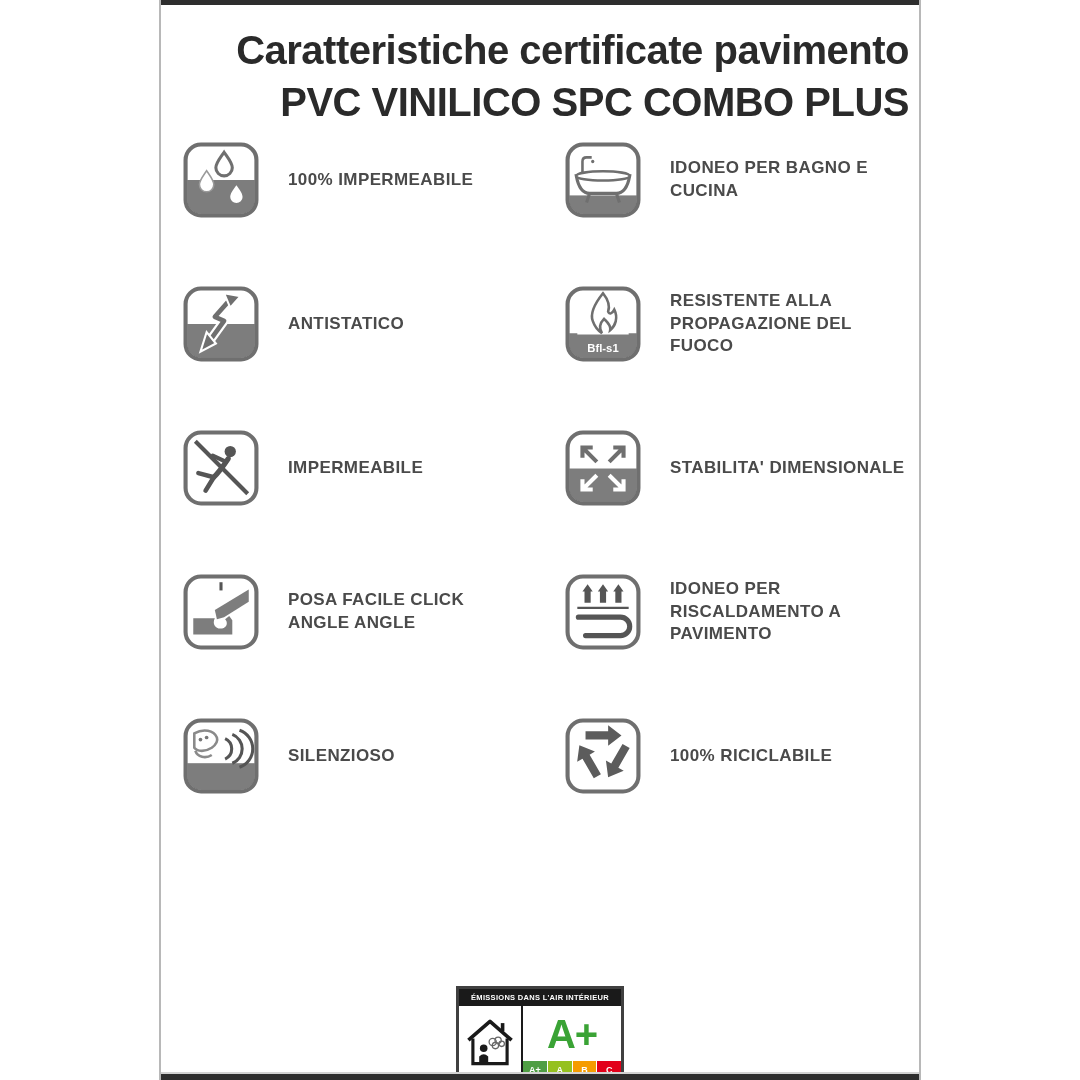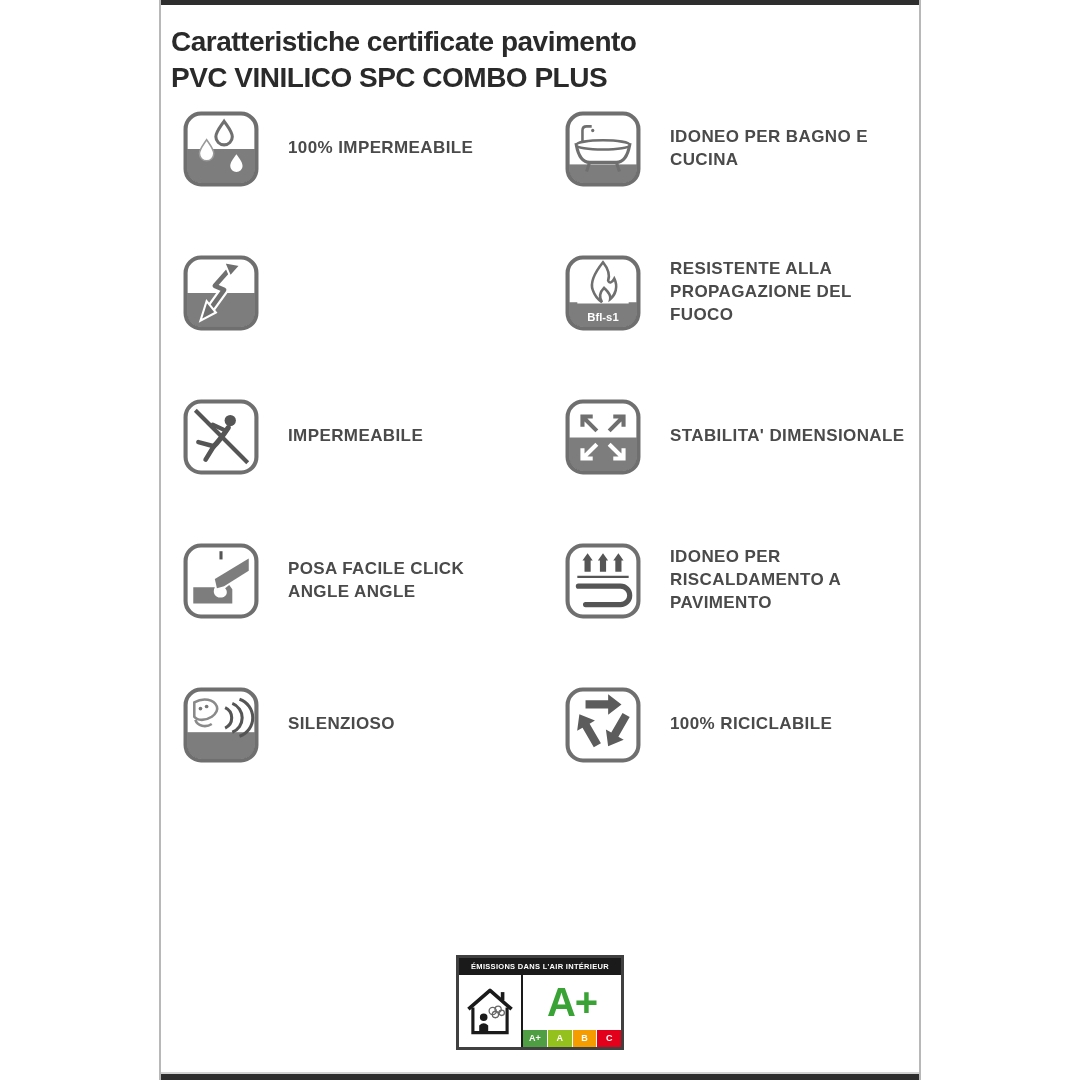--- a/index.html
+++ b/index.html
@@ -2,21 +2,21 @@
 <html><head>
 <meta charset="utf-8">
 <style>
   html,body{margin:0;padding:0;background:#ffffff;}
   body{width:1080px;height:1080px;overflow:hidden;font-family:"Liberation Sans", sans-serif;}
   .panel{position:relative;width:762px;height:1080px;margin:0 auto;box-sizing:border-box;
          border-left:2px solid #b8b8b8;border-right:2px solid #b8b8b8;background:#fff;padding-top:24px;}
   .bar-top{position:absolute;top:0;left:0;right:0;height:5px;background:#2e2e2e;}
   .bar-bottom{position:absolute;bottom:0;left:0;right:0;height:6px;background:#2e2e2e;}
   .line-bottom{position:absolute;bottom:6px;left:0;right:0;height:2px;background:#d2d2d2;}
-  .title{text-align:left;color:#2a2a2a;font-weight:700;font-size:28px;line-height:1.3;letter-spacing:-0.5px;margin:0 10px;}
+  .title{text-align:right;color:#2a2a2a;font-weight:700;font-size:40px;line-height:1.3;letter-spacing:-0.5px;margin:0 10px;}
   .features{display:grid;grid-template-columns:382px 358px;grid-template-rows:repeat(5,144px) 110px;
             margin:14px 0 0 22px;}
   .feature{display:flex;align-items:flex-start;gap:29px;}
   .fi{width:76px;height:76px;display:block;flex:none;}
   .flabel{min-height:76px;display:flex;align-items:center;font-weight:700;font-size:17px;
           color:#4a4a4a;letter-spacing:0.4px;line-height:1.35;}
   .flabel.lcol{max-width:258px;}
   .flabel.rcol{max-width:215px;}
   .frame{fill:none;stroke:#6f6f6f;stroke-width:4;}
   .half{fill:#7d7d7d;}
@@ -94,20 +94,21 @@
           </defs>
         <g clip-path="url(#cpC)">
             <rect x="4" y="37" width="66" height="33" class="half"></rect>
           </g>
         <path d="M46,13 L31,30 L40,34 L27,52" fill="none" stroke="#fff" stroke-width="9" stroke-linejoin="round"></path>
         <path d="M46,13 L31,30 L40,34 L27,52" fill="none" stroke="#6f6f6f" stroke-width="4.5" stroke-linejoin="round"></path>
         <polygon points="40,7 56,10 46,21" fill="#6f6f6f" stroke="#fff" stroke-width="2"></polygon>
         <polygon points="32,56 17,64 23,45" fill="#6f6f6f" stroke="#fff" stroke-width="2"></polygon>
         <rect class="frame" x="2.5" y="2.5" width="69" height="69" rx="15"></rect>
       </svg>
+      <div class="flabel lcol">ANTISTATICO</div>
     </div>
 
     <div class="feature">
       <svg class="fi" viewBox="0 0 74 74">
         <defs>
             <clipPath id="cpD">
               <rect x="4" y="4" width="66" height="66" rx="14"></rect>
             </clipPath>
           </defs>
         <g clip-path="url(#cpD)">

